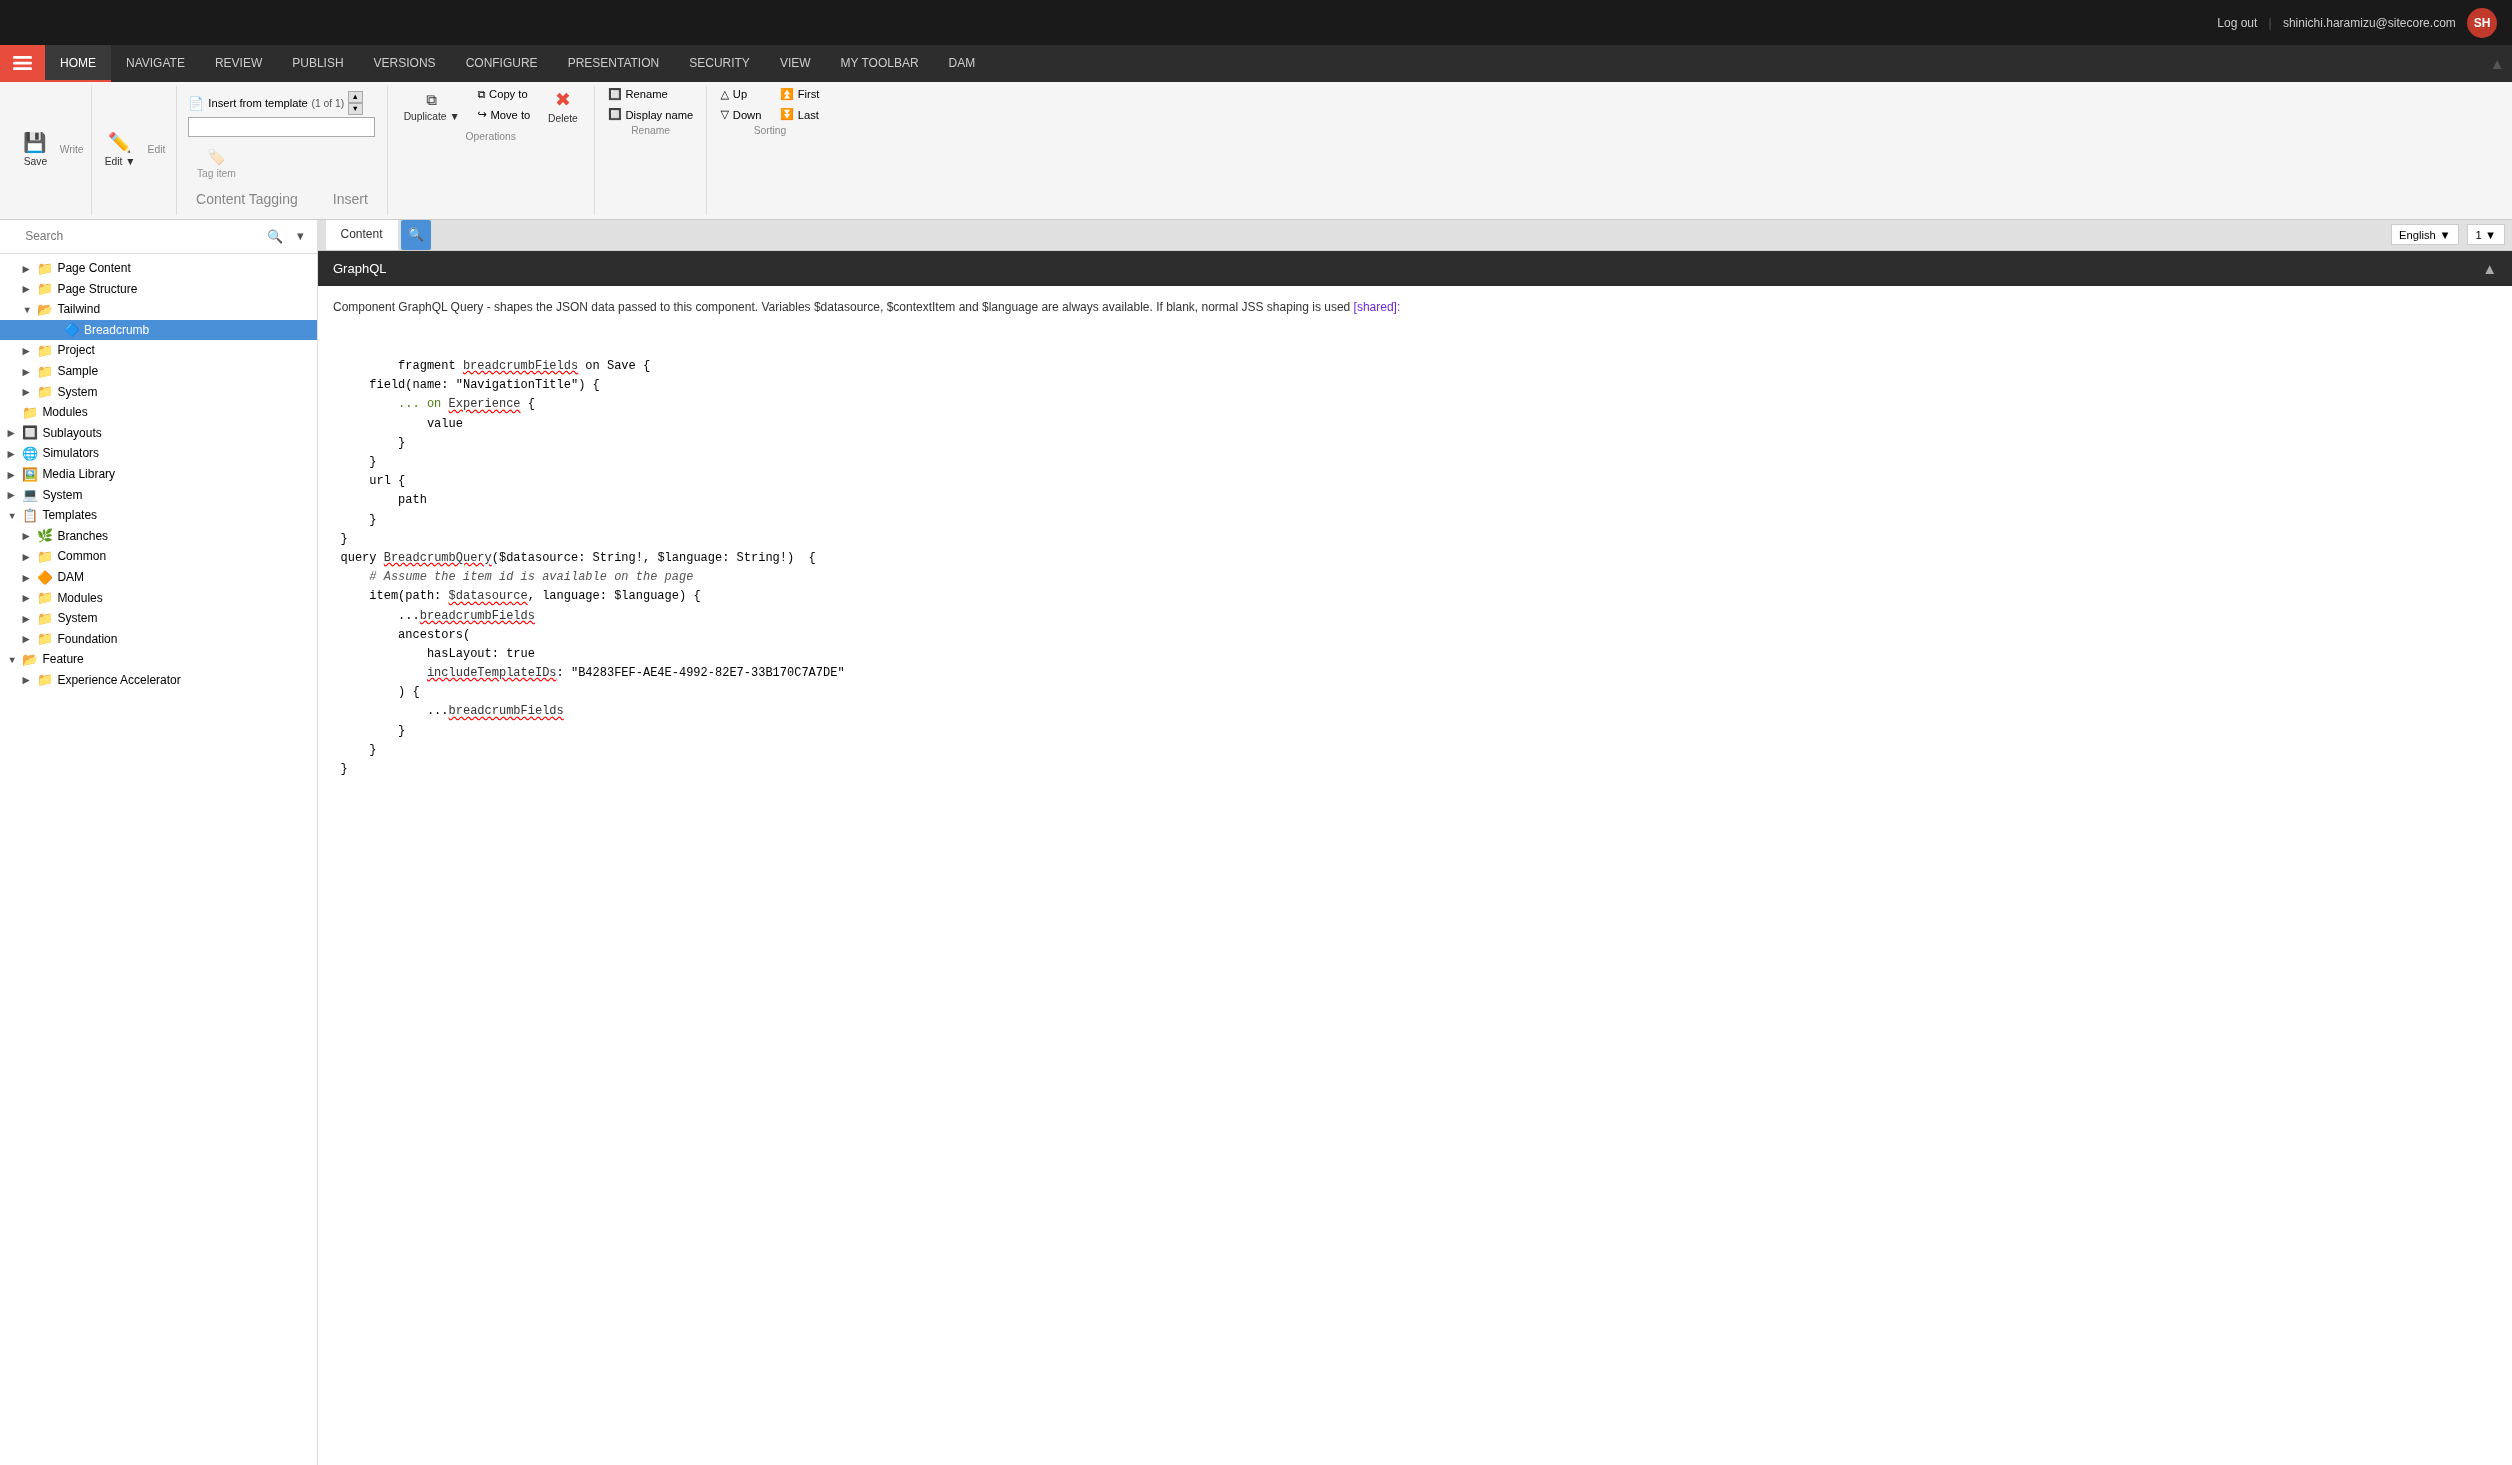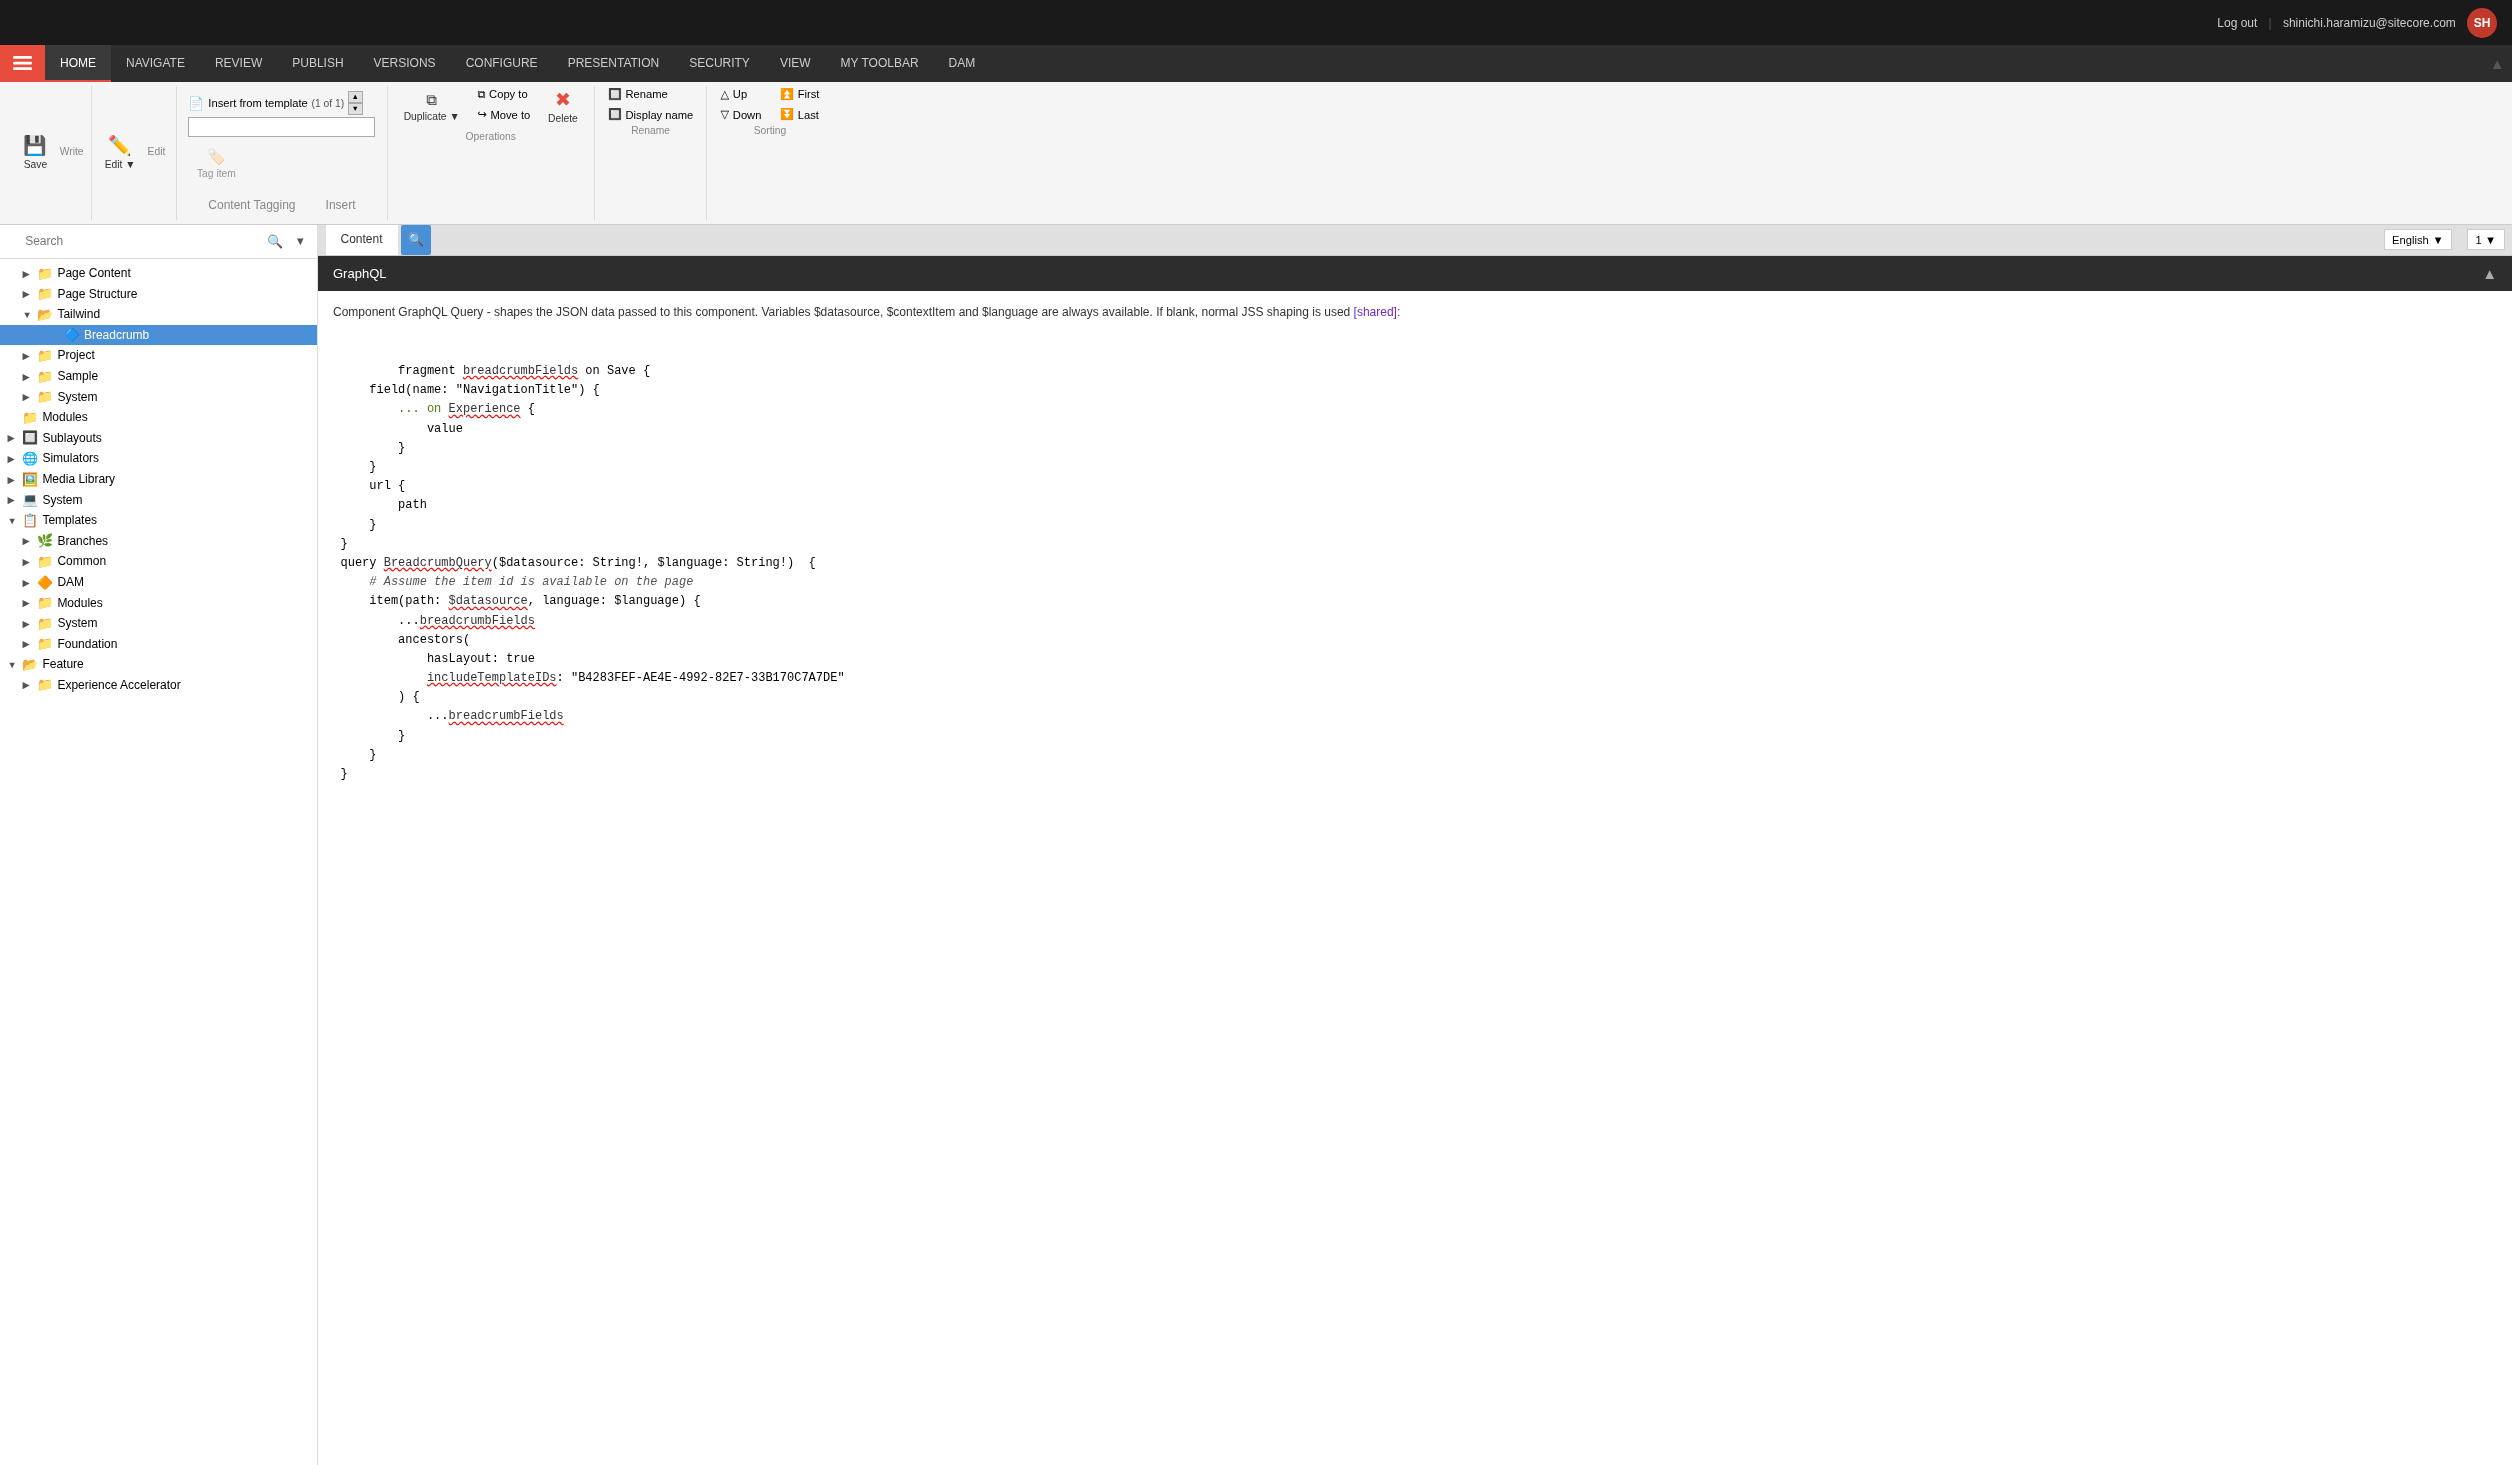--- a/index.html
+++ b/index.html
@@ -233,21 +233,21 @@
       display: flex; align-items: center; justify-content: center;
       background: #4a90d9;
       border-radius: 1.9px;
       color: white;
       cursor: pointer;
       font-size: 13px;
     }
     .content-tab-right {
       display: flex;
       align-items: center;
-      gap: 15px;
+      gap: 8px;
       margin-left: auto;
     }
     .lang-selector {
       border: 0.9px solid #ccc;
       background: white;
       padding: 3.7px 7.5px;
       font-size: 11.2px;
       cursor: pointer;
       display: flex; align-items: center; gap: 3.7px;
     }
@@ -370,21 +370,21 @@
         </div>
       </div>
       <div style="border:0.9px solid #aaa; height:20.6px; background:white; min-width:187px;"></div>
     </div>
     <div style="display:flex; gap:7.5px; margin-top:3.7px;">
       <div class="ribbon-btn" style="opacity:0.5;">
         <span class="icon" style="font-size:15px;">🏷️</span>
         <span class="ribbon-btn-label">Tag item</span>
       </div>
     </div>
-    <div class="ribbon-footer" style="font-size:12px; color:#888; margin-top:11px;">
+    <div class="ribbon-footer" style="font-size:14px; color:#888; margin-top:4px;">
       <span>Content Tagging</span>
       &nbsp;&nbsp;&nbsp;&nbsp;&nbsp;&nbsp;&nbsp;&nbsp;&nbsp;
       <span>Insert</span>
     </div>
   </div>
 
   <div class="ribbon-group" style="flex-direction:column; align-items:flex-start; gap:1.9px;">
     <div style="display:flex; gap:3.7px;">
       <div class="ribbon-btn">
         <span class="icon" style="font-size:15px;">⧉</span>

